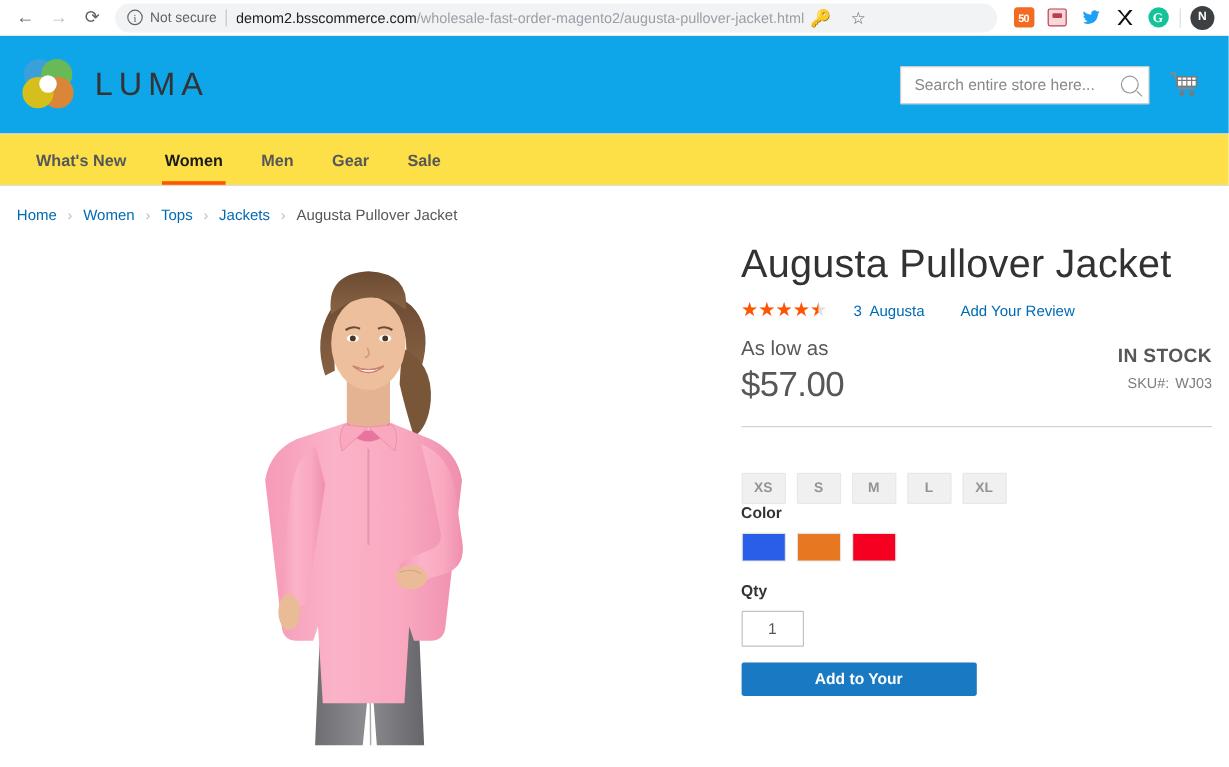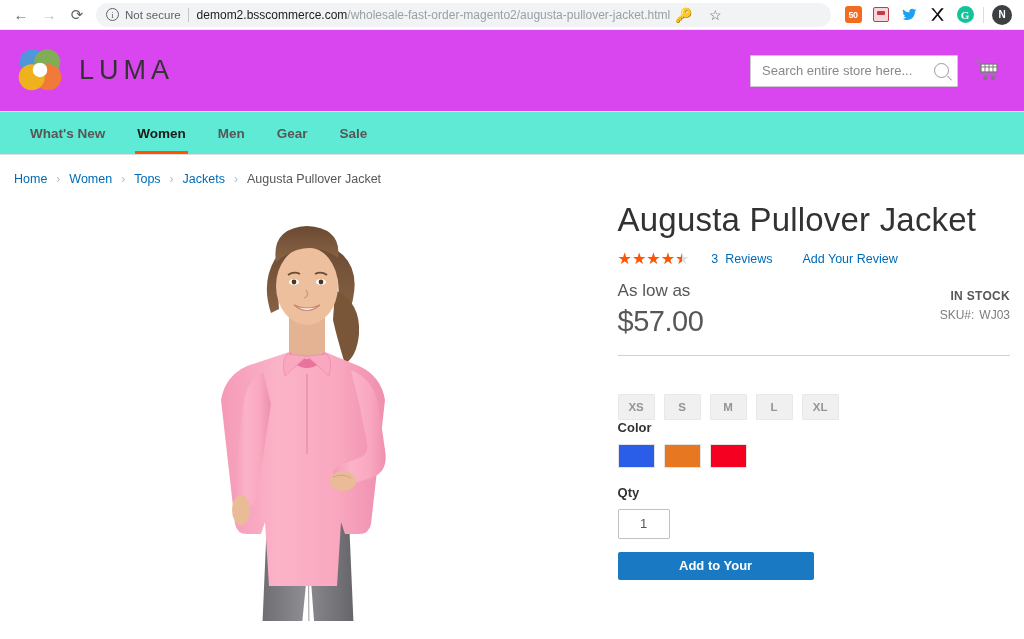--- a/index.html
+++ b/index.html
@@ -113,21 +113,21 @@
   }
   .box-icon::after {
     content: ""; position: absolute;
     left: 3px; top: 3px; width: 8px; height: 4px;
     background: #c23b4b; border-radius: 1px;
   }
 
   
   .site-header {
     height: 81px;
-    background: #d946ef;
+    background: #0ea5e9;
     display: flex;
     align-items: center;
     padding: 0 24px 0 14px;
     position: relative;
   }
   .logo-wrap { display: flex; align-items: center; gap: 13px; }
   .logo-mark { width: 52px; height: 52px; position: relative; flex-shrink: 0; }
   .logo-text {
     font-size: 27px;
     letter-spacing: 5px;
@@ -167,21 +167,21 @@
     content: ""; position: absolute;
     width: 1.4px; height: 6px; background: #999;
     right: -2px; bottom: -4px;
     transform: rotate(-45deg);
   }
   .cart-icon { width: 26px; height: 26px; position: relative; }
 
   
   .main-nav {
     height: 44px;
-    background: #5eead4;
+    background: #fde047;
     border-top: 1px solid #e3e3e3;
     border-bottom: 1px solid #dcdcdc;
     display: flex;
     align-items: stretch;
     padding-left: 14px;
   }
   .nav-item {
     display: flex; align-items: center;
     padding: 0 16px;
     font-size: 13.5px;
@@ -290,21 +290,21 @@
 
   .price-row {
     display: flex;
     align-items: flex-start;
     justify-content: space-between;
   }
   .as-low { font-size: 17px; color: #575757; font-weight: 400; margin-bottom: 4px; }
   .price { font-size: 29px; color: #575757; font-weight: 400; letter-spacing: -0.5px;}
   .stock-col { text-align: right; padding-top: 8px; }
   .in-stock {
-    font-size: 12px; font-weight: bold; color: #575757;
+    font-size: 16px; font-weight: bold; color: #575757;
     letter-spacing: 0.3px;
   }
   .sku { font-size: 12px; color: #7d7d7d; margin-top: 5px; }
   .sku .sku-val { color: #7d7d7d; margin-left: 5px; }
 
   .hr {
     border-top: 1px solid #d1d1d1;
     margin: 17px 0 0 0;
   }
 
@@ -526,21 +526,21 @@
     </div>
 
     <div class="info">
       <h1 class="product-title">Augusta Pullover Jacket</h1>
 
       <div class="reviews-row">
         <span class="stars">
           ★★★★★
           <span class="fill" id="star-fill" style="width: 90%;">★★★★★</span>
         </span>
-        <span class="review-link"><span class="num">3</span>&nbsp; <span>Reviews</span></span>
+        <span class="review-link"><span class="num">3</span>&nbsp; <span>Augusta</span></span>
         <span class="add-review">Add Your Review</span>
       </div>
 
       <div class="price-row">
         <div>
           <div class="as-low">As low as</div>
           <div class="price">$57.00</div>
         </div>
         <div class="stock-col">
           <div class="in-stock">IN STOCK</div>

